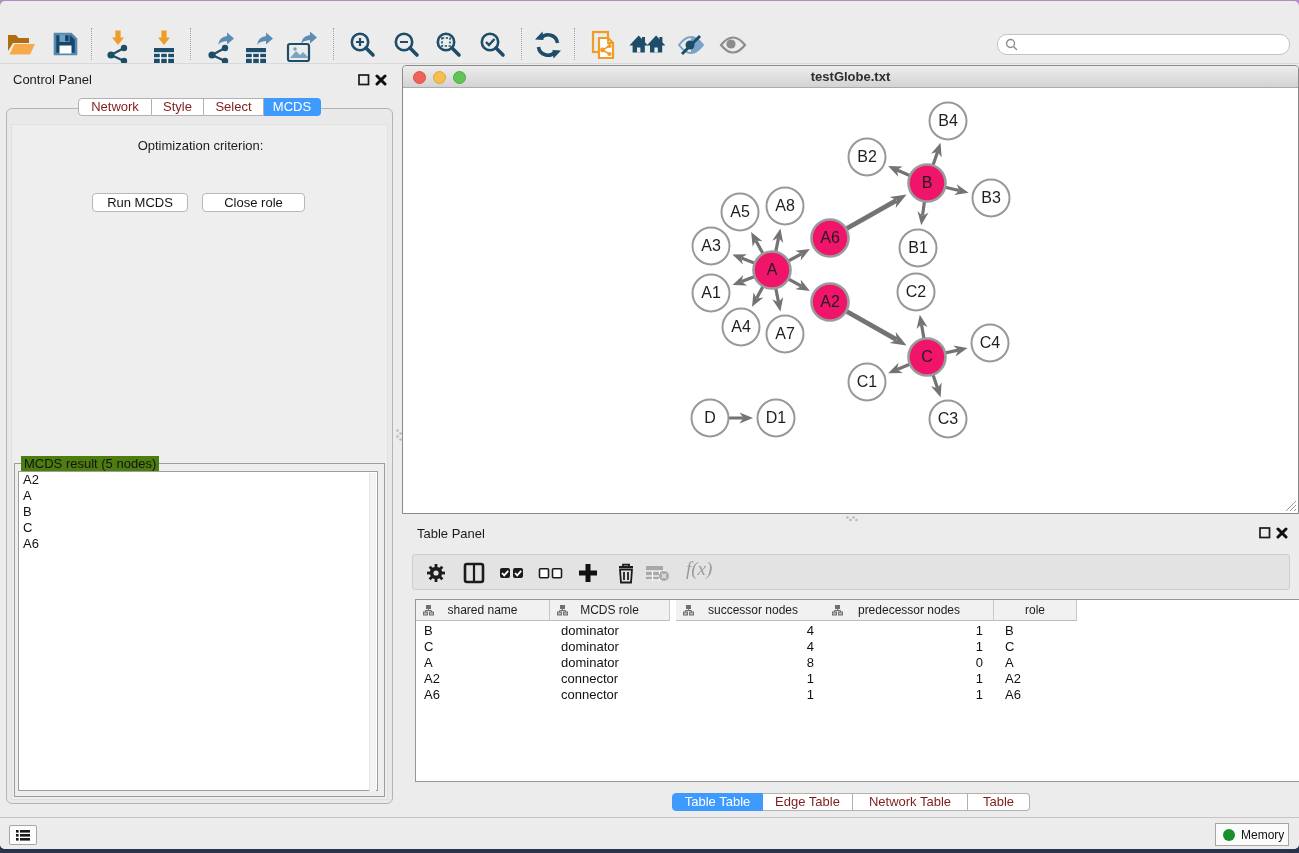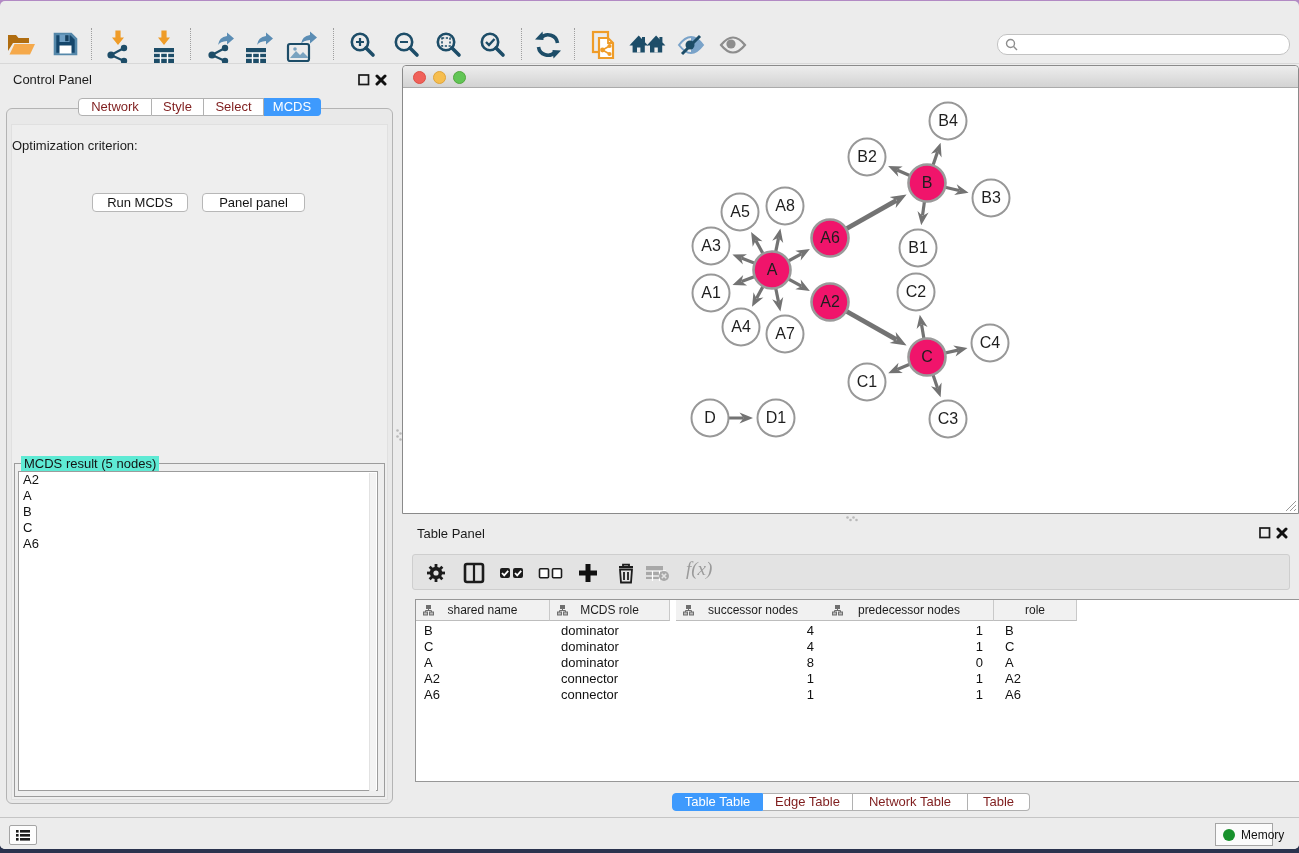--- a/index.html
+++ b/index.html
@@ -27,33 +27,33 @@
   #cpPanel { position:absolute; left:6px; top:107px; width:387px; height:696px;
      border:1px solid #b4b4b4; border-radius:6px; background:#e9e9e9; }
   #cpInner { position:absolute; left:11px; top:123px; width:377px; height:676px;
      border:1px solid #e0e0e0; background:#eeeeee; }
   .tabrow { position:absolute; display:flex; }
   .tab { height:18px; font-size:13px; color:#7f1d1d; background:#fff;
      border:1px solid #b1b1b1; border-left:none; text-align:center; line-height:16px; }
   .tab.first { border-left:1px solid #b1b1b1; border-radius:4px 0 0 4px; }
   .tab.last  { border-radius:0 4px 4px 0; }
   .tab.sel { background:#3e9afd; color:#fff; border-color:#3e9afd; }
-  #optLabel { position:absolute; left:12px; top:137px; width:377px; 
+  #optLabel { position:absolute; left:12px; top:137px; width:377px; text-align:center;
      font-size:13px; color:#1c1c1c; }
   #combo { position:absolute; left:43px; top:159px; width:311px; height:20px; background:#fff;
      border:1px solid #b2b2b2; border-radius:4px; font-size:13px; color:#111; line-height:18px;
      padding-left:13px; }
   #comboBtn { position:absolute; right:-1px; top:-1px; width:21px; height:20px; border-radius:4px;
      background:linear-gradient(#6db1fc,#2a7bf5); }
   .btn { position:absolute; height:19px; background:#fff; border:1px solid #b7b7b7;
      border-radius:4px; font-size:13px; color:#141414; text-align:center; line-height:17px; }
   
   #fieldset { position:absolute; left:14px; top:462px; width:371px; height:334px;
      border:1px solid #9c9c9c; }
-  #fieldLegend { position:absolute; left:21px; top:455px; background:#5eead4; padding:0 3px;
+  #fieldLegend { position:absolute; left:21px; top:455px; background:#4d7c0f; padding:0 3px;
      font-size:13px; color:#141414; }
   #mcdsList { position:absolute; left:18px; top:470px; width:360px; height:320px; background:#fff;
      border:1px solid #9c9c9c; font-size:13px; color:#111; }
   #mcdsList .it { padding-left:4px; height:16px; line-height:16px; }
   #mcdsScroll { position:absolute; right:1px; top:1px; width:7px; height:318px; background:#f3f3f3;
      border-left:1px solid #e2e2e2; }
   #cpListBtn { position:absolute; z-index:5; left:9px; top:824px; width:28px; height:20px; background:#fdfdfd;
      border:1px solid #a5a5a5; border-radius:2px; }
   
   #gwin { position:absolute; left:402px; top:64px; width:897px; height:449px;
@@ -74,21 +74,21 @@
   #tbl { position:absolute; left:415px; top:598px; width:1024px; height:183px; background:#fff;
      border:1px solid #979797; }
   .th { position:absolute; top:0; height:21px; background:#f1f1f1;
      border-right:1px solid #c9c9c9; border-bottom:1px solid #bdbdbd; font-size:12px; color:#1c1c1c;
      text-align:center; line-height:21px; }
   .td { position:absolute; font-size:13px; color:#111; height:16px; line-height:16px; }
   
   
   #statusbar { position:absolute; left:0; top:816px; width:1299px; height:33px;
      border-top:1px solid #c5c5c5; background:#ececec; }
-  #memBtn { position:absolute; z-index:5; left:1215px; top:822px; width:58px; height:23px; background:#fbfbfb;
+  #memBtn { position:absolute; z-index:5; left:1215px; top:822px; width:74px; height:23px; background:#fbfbfb;
      border:1px solid #a5a5a5; font-size:12px; color:#111; }
   #memBtn .dot { position:absolute; left:7px; top:5px; width:12px; height:12px; border-radius:50%;
      background:#18912c; }
   #memBtn .lbl { position:absolute; left:25px; top:4px; }
 </style>
 </head>
 <body>
 <div style="position:absolute;left:0;top:0;width:1299px;height:6px;background:#b28ac4"></div>
 <div id="win">
   <div id="toolbar">
@@ -249,21 +249,21 @@
   <div id="cpPanel"></div>
   <div id="cpInner"></div>
   <div class="tabrow" style="left:78px;top:97px">
     <div class="tab first" style="width:74px">Network</div>
     <div class="tab" style="width:52px">Style</div>
     <div class="tab" style="width:60px">Select</div>
     <div class="tab sel last" style="width:57px">MCDS</div>
   </div>
   <div id="optLabel">Optimization criterion:</div>
   <div class="btn" style="left:92px;top:192px;width:96px">Run MCDS</div>
-  <div class="btn" style="left:202px;top:192px;width:103px">Panel panel</div>
+  <div class="btn" style="left:202px;top:192px;width:103px">Close role</div>
   <div id="fieldset"></div>
   <div id="fieldLegend">MCDS result (5 nodes)</div>
   <div id="mcdsList">
     <div class="it">A2</div>
       <div class="it">A</div>
       <div class="it">B</div>
       <div class="it">C</div>
       <div class="it">A6</div>
     <div id="mcdsScroll"></div>
   </div>
@@ -278,20 +278,21 @@
           <rect x="10" y="12" width="10" height="2.6"></rect>
       </g>
     </svg>
   </div>
 
   <div id="gwin">
     <div id="gtitle">
       <div class="tl t-red"></div>
         <div class="tl t-yel"></div>
         <div class="tl t-grn"></div>
+      <div class="title">testGlobe.txt</div>
     </div>
     <svg width="14" height="14" style="position:absolute;right:1px;bottom:1px">
       <g stroke="#9a9a9a" stroke-width="1">
         <line x1="13" y1="3" x2="3" y2="13"></line>
         <line x1="13" y1="7" x2="7" y2="13"></line>
         <line x1="13" y1="11" x2="11" y2="13"></line>
       </g>
     </svg>
   </div>
   <svg id="graph" style="position:absolute;left:403px;top:87px" width="895" height="425" viewBox="0 0 895 425" font-family="'Liberation Sans',sans-serif">

